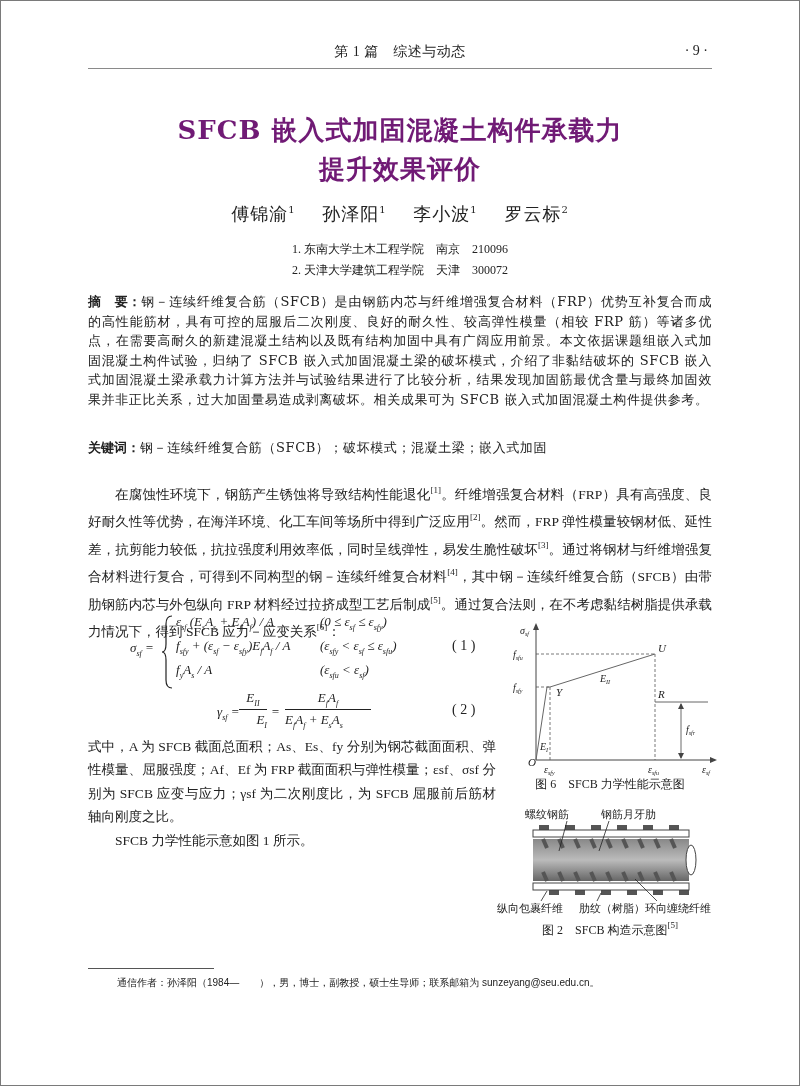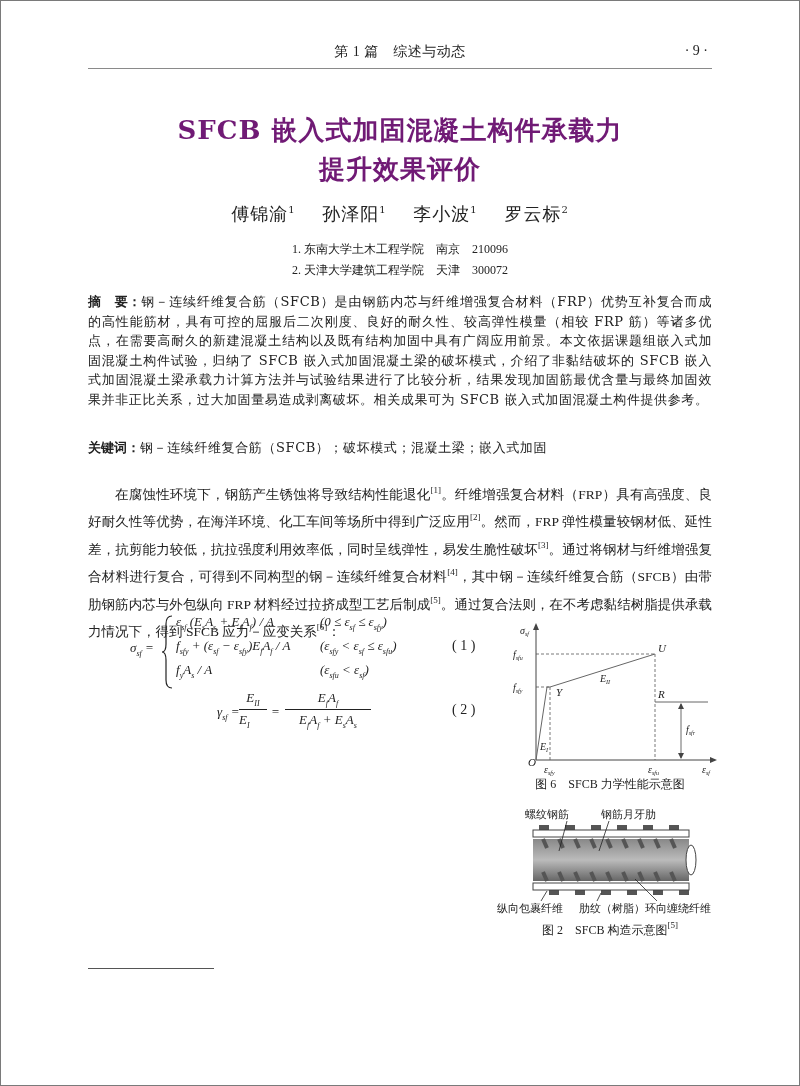--- a/index.html
+++ b/index.html
@@ -77,29 +77,31 @@
   <div class="abs" style="left:190px; top:2px;">(0 ≤ ε<sub>sf</sub> ≤ ε<sub>sfy</sub>)</div>
   <div class="abs" style="left:190px; top:26px;">(ε<sub>sfy</sub> &lt; ε<sub>sf</sub> ≤ ε<sub>sfu</sub>)</div>
   <div class="abs" style="left:190px; top:50px;">(ε<sub>sfu</sub> &lt; ε<sub>sf</sub>)</div>
 </div>
 <div class="abs formula" style="left:452px; top:638px;"><span class="eqnum">( 1 )</span></div>
 
 <div class="abs formula" style="left:205px; top:690px; width:200px; height:44px;">
   <div class="abs" style="left:12px; top:14px;">γ<sub>sf</sub> =</div>
   <div class="abs" style="left:34px; top:0; width:28px; text-align:center;">E<sub>II</sub></div>
   <div class="abs" style="left:34px; top:19px; width:28px; border-top:1px solid #222;"></div>
-  <div class="abs" style="left:34px; top:22px; width:28px; text-align:left;">E<sub>I</sub></div>
+  <div class="abs" style="left:34px; top:22px; width:28px; text-align:right;">E<sub>I</sub></div>
   <div class="abs" style="left:66px; top:14px;">=</div>
   <div class="abs" style="left:80px; top:0; width:86px; text-align:center;">E<sub>f</sub>A<sub>f</sub></div>
   <div class="abs" style="left:80px; top:19px; width:86px; border-top:1px solid #222;"></div>
-  <div class="abs" style="left:80px; top:22px; width:86px; text-align:center;">E<sub>f</sub>A<sub>f</sub> + E<sub>s</sub>A<sub>s</sub></div>
+  <div class="abs" style="left:80px; top:22px; width:86px; text-align:left;">E<sub>f</sub>A<sub>f</sub> + E<sub>s</sub>A<sub>s</sub></div>
 </div>
 <div class="abs formula" style="left:452px; top:702px;"><span class="eqnum">( 2 )</span></div>
 
 <div class="abs col-left">
+  <p>式中，A 为 SFCB 截面总面积；As、Es、fy 分别为钢芯截面面积、弹性模量、屈服强度；Af、Ef 为 FRP 截面面积与弹性模量；εsf、σsf 分别为 SFCB 应变与应力；γsf 为二次刚度比，为 SFCB 屈服前后筋材轴向刚度之比。</p>
+  <p class="indent">SFCB 力学性能示意如图 1 所示。</p>
 </div>
 
 <div class="abs" style="left:500px; top:620px; width:220px; height:180px;">
   <svg width="220" height="160" style="position:absolute; left:0; top:0;">
 
     <line x1="36" y1="140" x2="36" y2="8" stroke="#444" stroke-width="1"></line>
     <polygon points="33,10 36,3 39,10" fill="#444"></polygon>
     <line x1="36" y1="140" x2="212" y2="140" stroke="#444" stroke-width="1"></line>
     <polygon points="210,137 217,140 210,143" fill="#444"></polygon>
 
@@ -195,13 +197,14 @@
       <line x1="138" y1="58" x2="160" y2="80"></line>
     </g>
   </svg>
   <div class="abs fig-cap" style="left:0; top:96px; font-size:11px;">纵向包裹纤维</div>
   <div class="abs fig-cap" style="left:82px; top:96px; font-size:11px;">肋纹（树脂）环向缠绕纤维</div>
   <div class="abs fig-cap" style="left:0; top:115px; width:226px;"><span>图 2　SFCB 构造示意图</span><sup class="ref">[5]</sup></div>
 </div>
 
 <div class="abs fn-rule"></div>
 <div class="abs footnotes">
+  <div>通信作者：孙泽阳（1984—　　），男，博士，副教授，硕士生导师；联系邮箱为 sunzeyang@seu.edu.cn。</div>
 </div>
 
 </body></html>

